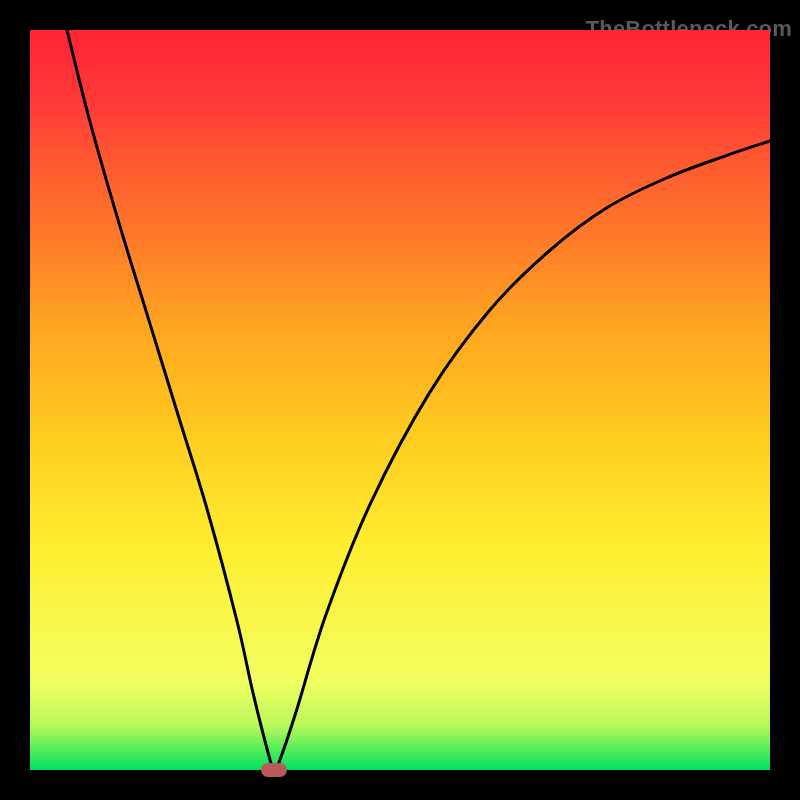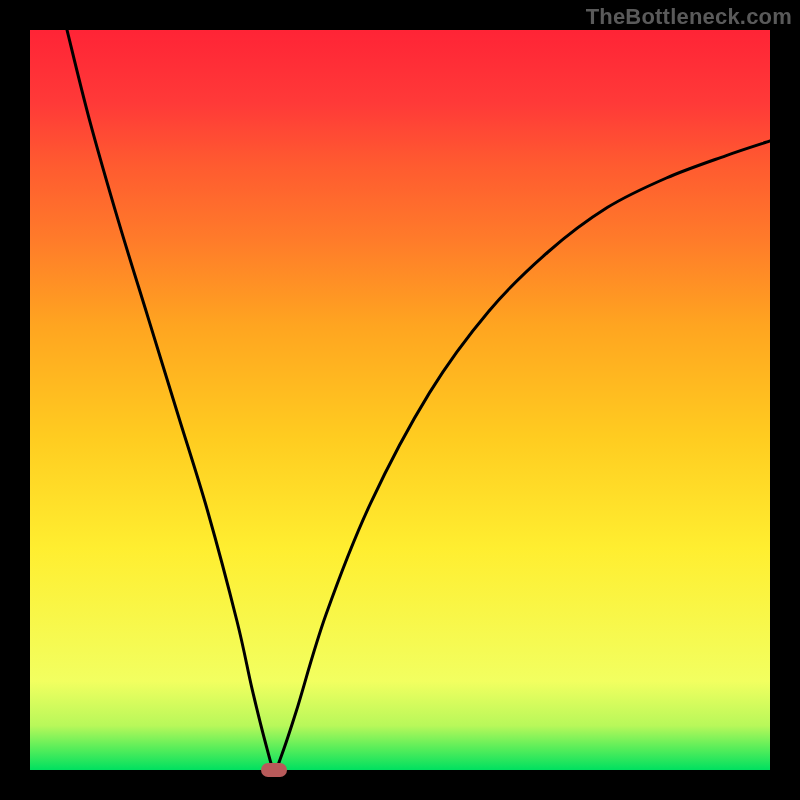--- a/index.html
+++ b/index.html
@@ -33,21 +33,21 @@
       #ffcc20 45%,
       #ffa520 60%,
       #ff7a2a 72%,
       #ff5a30 82%,
       #ff3a38 90%,
       #ff2436 100%
     );
   }
   .watermark {
     position: absolute;
-    top: 4px;
+    top: 16px;
     right: 8px;
     color: #5a5a5a;
     font-size: 22px;
     font-weight: 600;
     letter-spacing: 0.2px;
     white-space: nowrap;
   }
   .marker {
     position: absolute;
     width: 26px;

